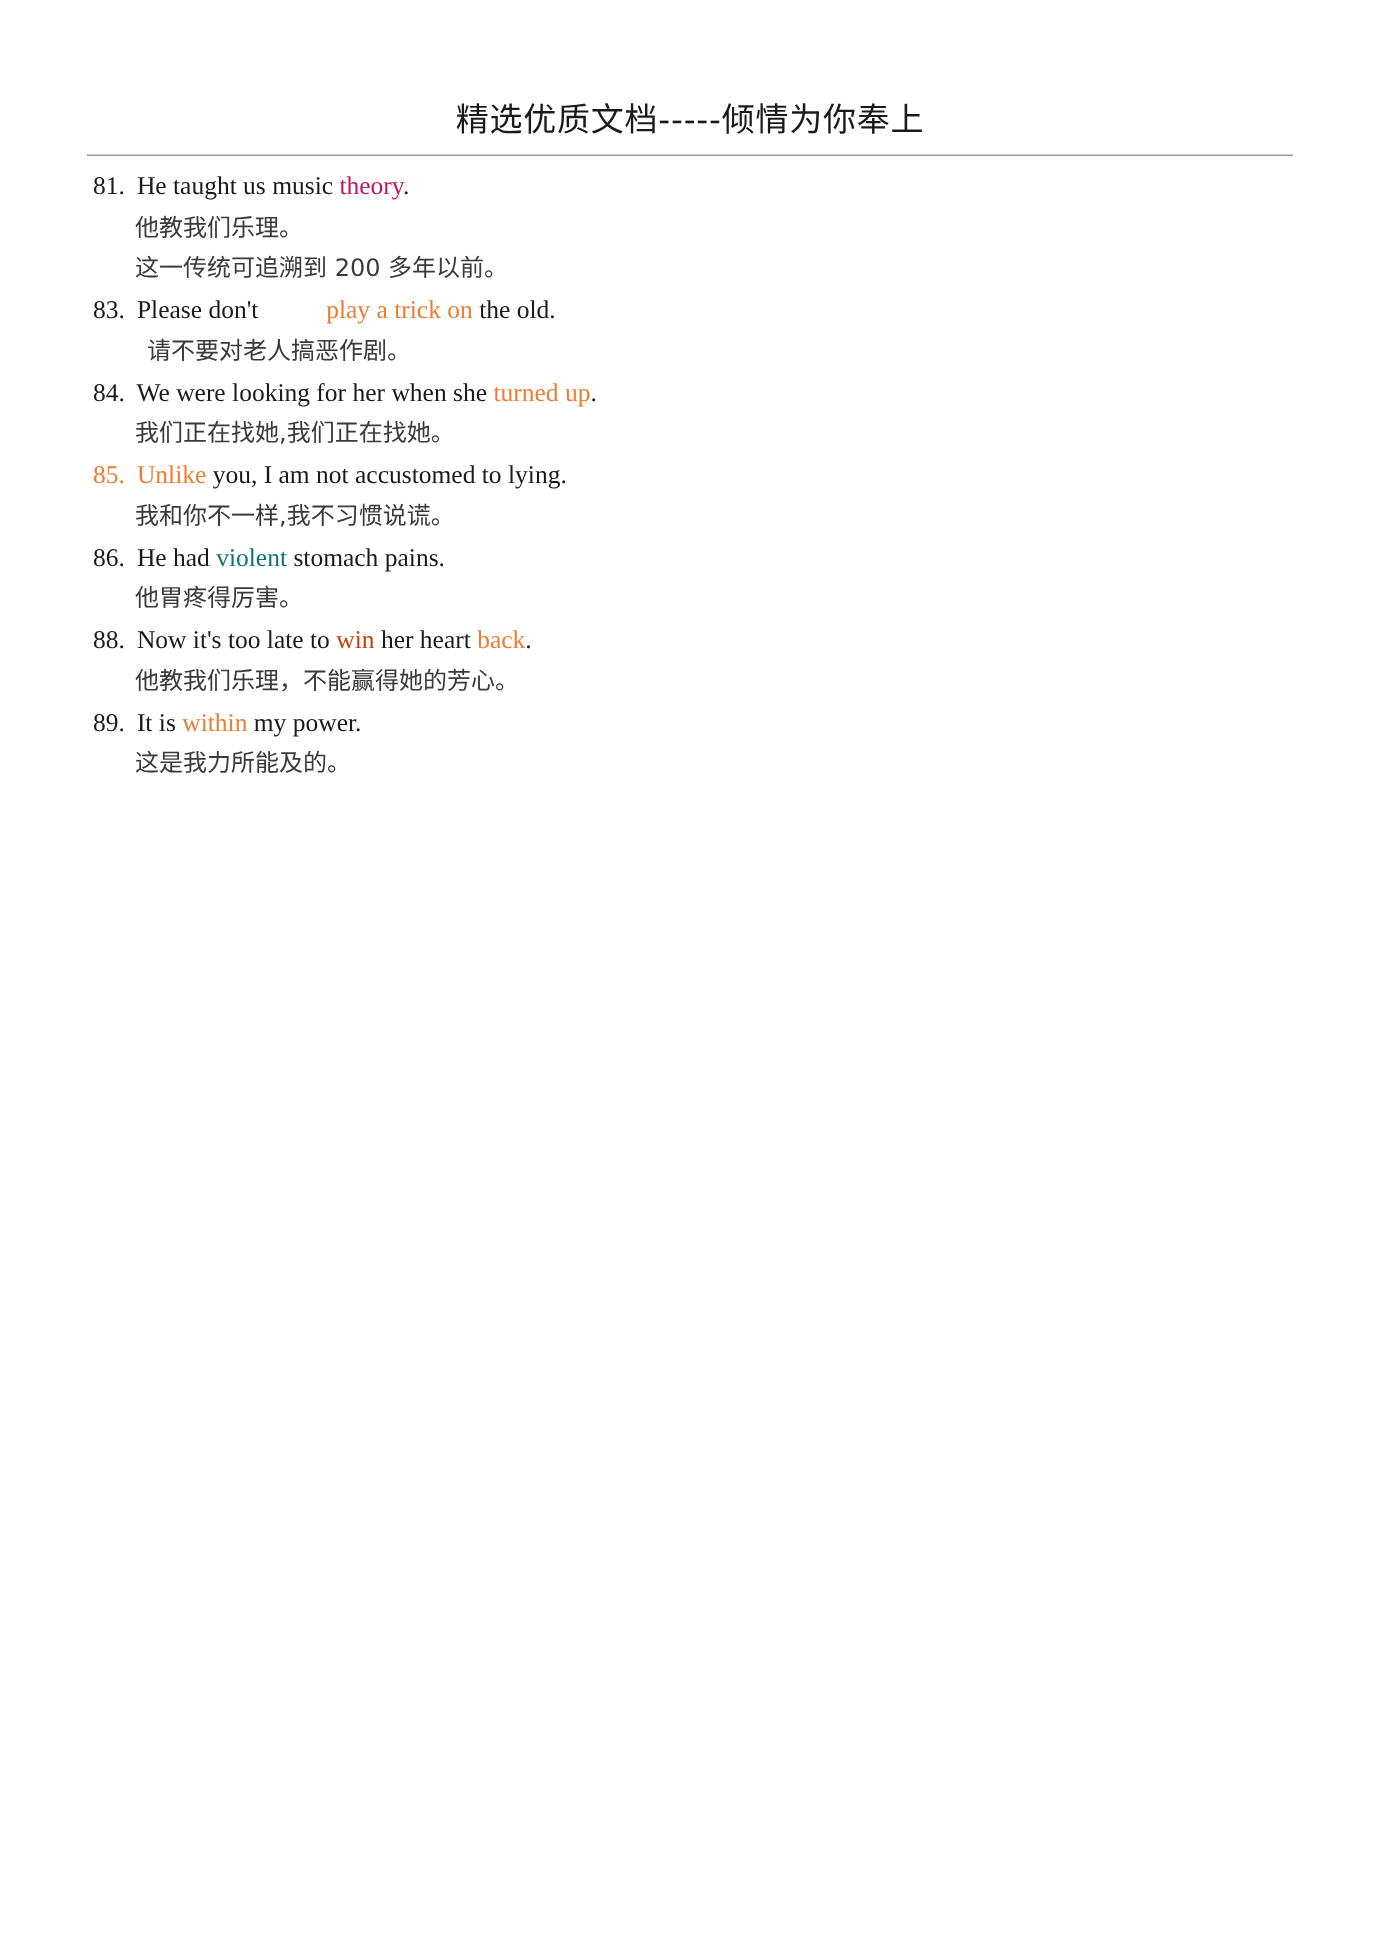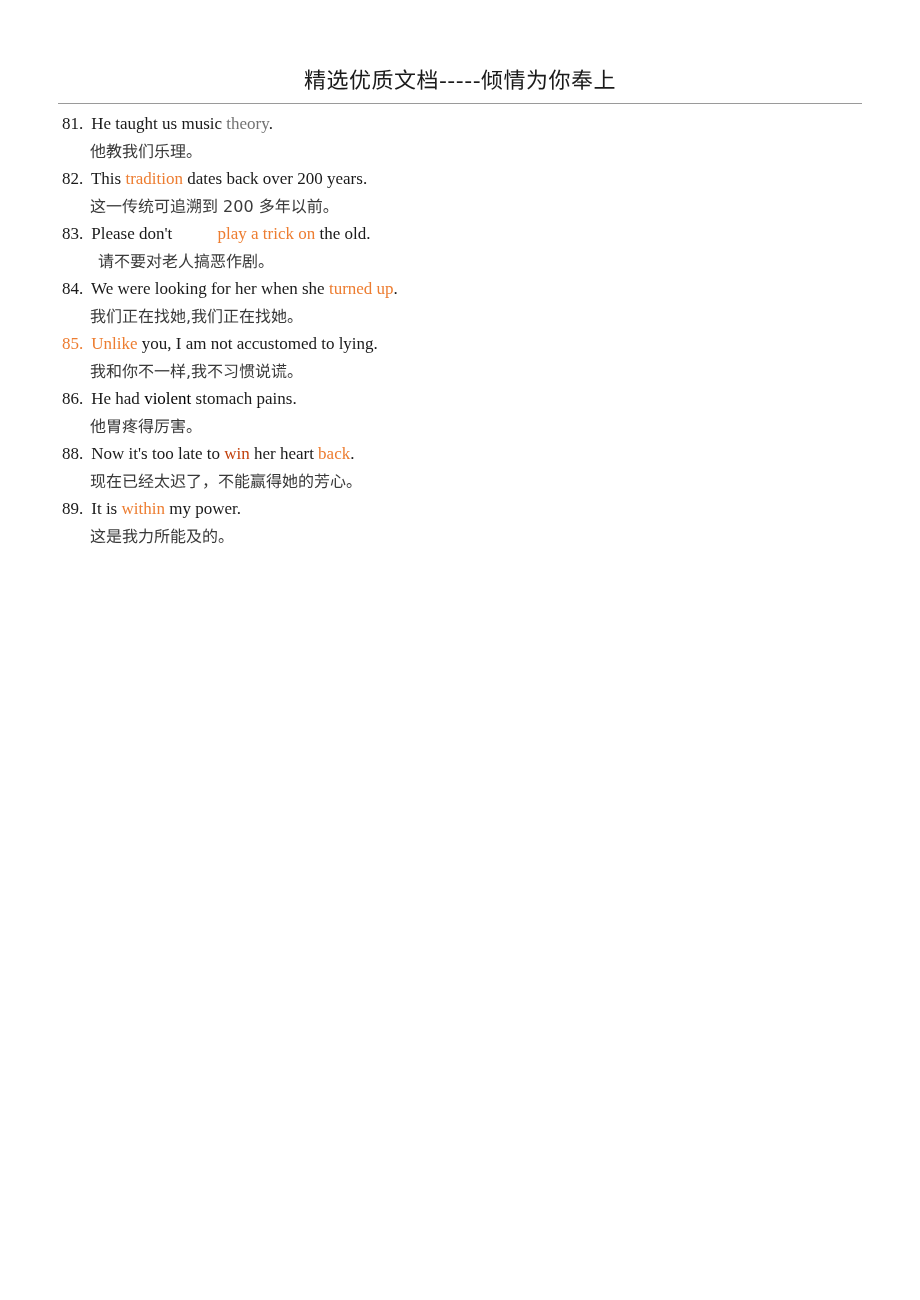--- a/index.html
+++ b/index.html
@@ -120,46 +120,45 @@
 <div class="page">
 
   <div class="page-header">
     <span class="header-text">精选优质文档-----倾情为你奉上</span>
   </div>
 
   <div class="header-rule"></div>
 
   <div class="content">
       <div class="item">
-        <div class="line-en"><span class="item-num">81.</span> <span>He taught us music </span><span class="hl" style="color: #737373;">theory</span><span>.</span></div>
+        <div class="line-en"><span class="item-num">81.</span> <span>He taught us music </span><span class="hl" style="color: #be185d;">theory</span><span>.</span></div>
         <div class="line-zh">他教我们乐理。</div>
       </div>
       <div class="item">
-        <div class="line-en"><span class="item-num">82.</span> <span>This </span><span class="hl" style="color: rgb(237, 125, 49);">tradition</span><span> dates back over 200 years.</span></div>
         <div class="line-zh">这一传统可追溯到 200 多年以前。</div>
       </div>
       <div class="item">
         <div class="line-en"><span class="item-num">83.</span> <span>Please don't </span><span class="hl" style="color: rgb(237, 125, 49); margin-left: 41px;">play a trick on</span><span> the old.</span></div>
         <div class="line-zh indent-extra">请不要对老人搞恶作剧。</div>
       </div>
       <div class="item">
         <div class="line-en"><span class="item-num">84.</span> <span>We were looking for her when she </span><span class="hl" style="color: rgb(237, 125, 49);">turned up</span><span>.</span></div>
         <div class="line-zh">我们正在找她,我们正在找她。</div>
       </div>
       <div class="item">
         <div class="line-en"><span class="item-num accent" style="color: rgb(237, 125, 49);">85.</span> <span class="hl" style="color: rgb(237, 125, 49);">Unlike</span><span> you, I am not accustomed to lying.</span></div>
         <div class="line-zh">我和你不一样,我不习惯说谎。</div>
       </div>
       <div class="item">
-        <div class="line-en"><span class="item-num">86.</span> <span>He had </span><span class="hl" style="color: #000000;">violent</span><span> stomach pains.</span></div>
+        <div class="line-en"><span class="item-num">86.</span> <span>He had </span><span class="hl" style="color: #0f766e;">violent</span><span> stomach pains.</span></div>
         <div class="line-zh">他胃疼得厉害。</div>
       </div>
       <div class="item">
         <div class="line-en"><span class="item-num">88.</span> <span>Now it's too late to </span><span class="hl" style="color: #c2410c;">win</span><span> her heart </span><span class="hl" style="color: rgb(237, 125, 49);">back</span><span>.</span></div>
-        <div class="line-zh">现在已经太迟了，不能赢得她的芳心。</div>
+        <div class="line-zh">他教我们乐理，不能赢得她的芳心。</div>
       </div>
       <div class="item">
         <div class="line-en"><span class="item-num">89.</span> <span>It is </span><span class="hl" style="color: rgb(237, 125, 49);">within</span><span> my power.</span></div>
         <div class="line-zh">这是我力所能及的。</div>
       </div>
     </div>
 
   <div class="page-footer">
     <span class="footer-text">专心---专注---专业</span>
   </div>

